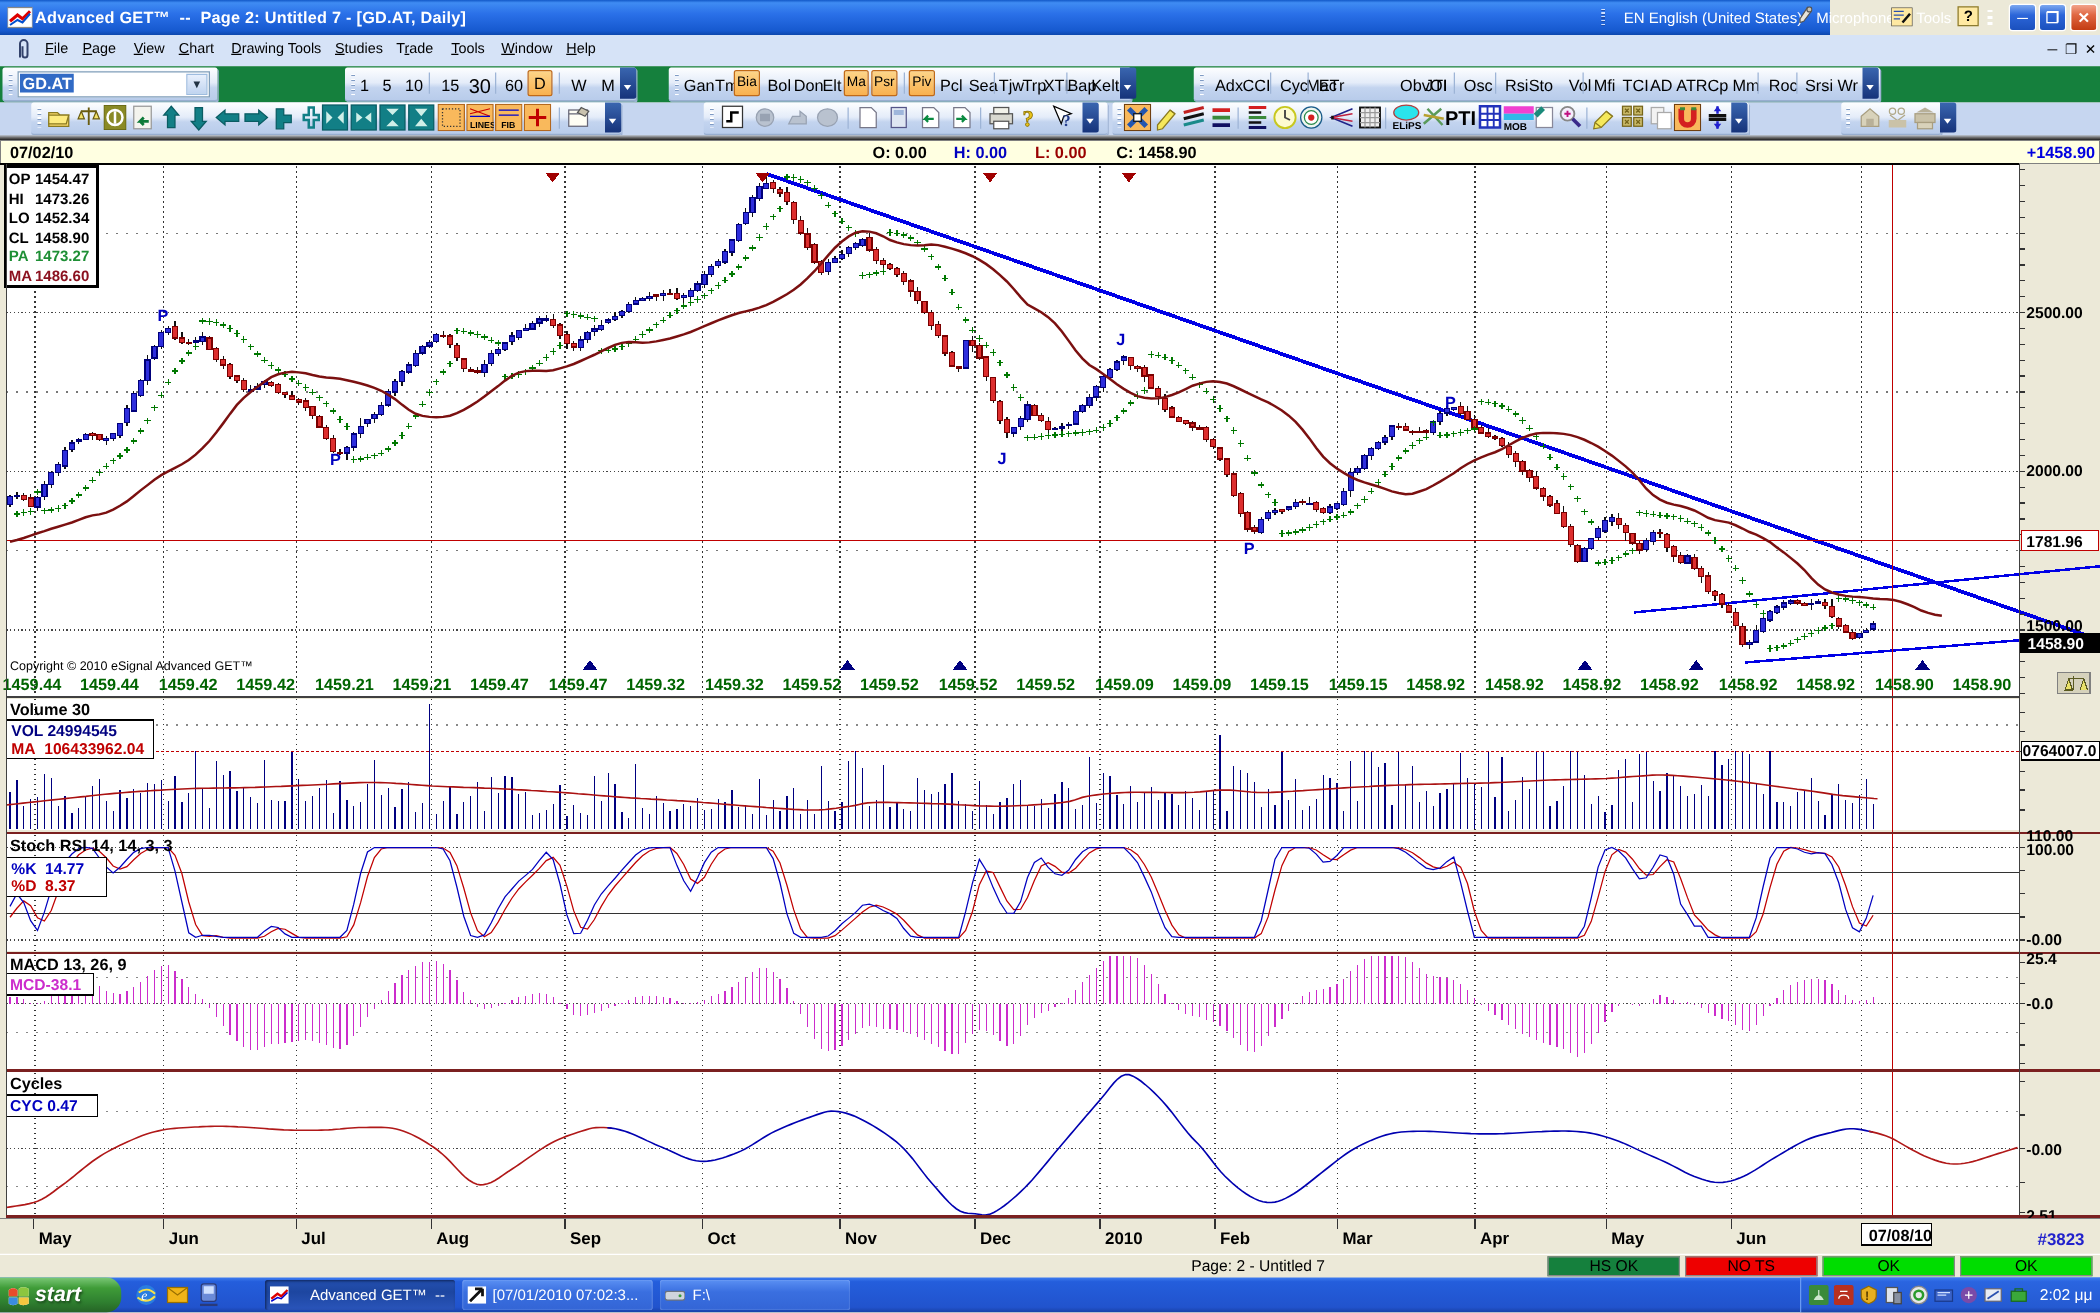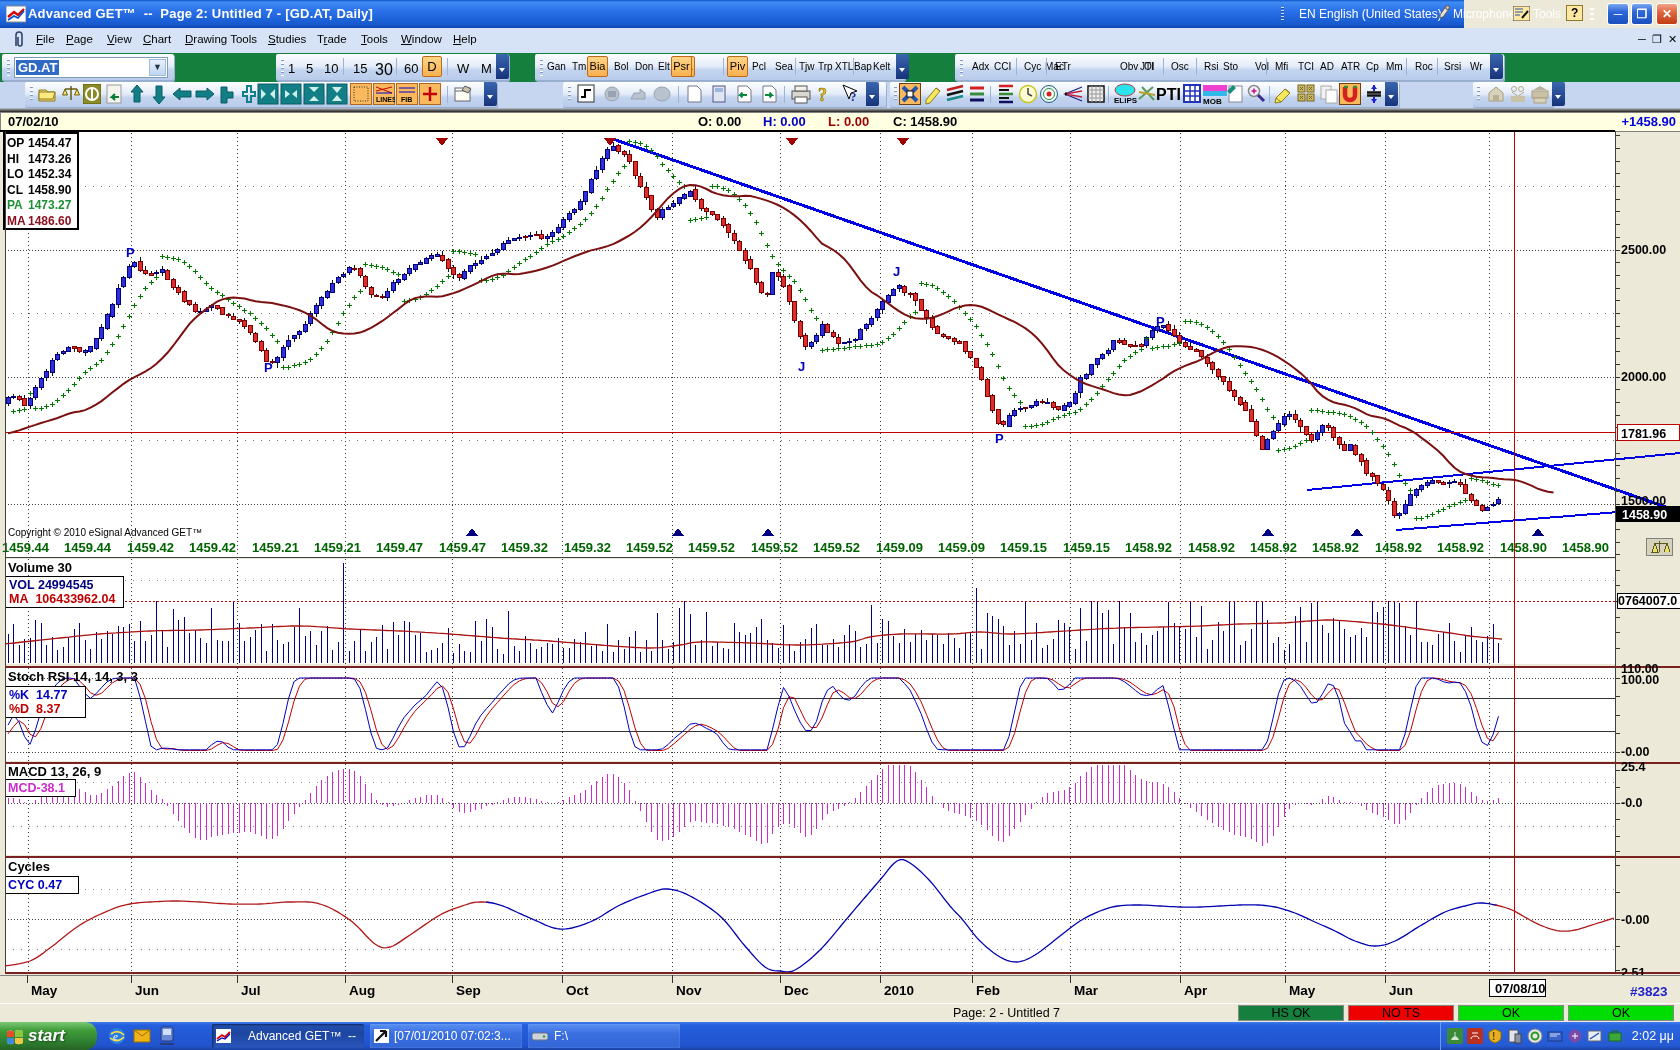--- a/index.html
+++ b/index.html
@@ -19,21 +19,21 @@
 #menu u{text-decoration:underline}
 #tb1{left:0;top:53px;width:1680px;height:29px;background:#15803d}
 #tb2{left:0;top:82px;width:1680px;height:26px;background:#c6d6f0}
 #tbshadow{left:0;top:108px;width:1680px;height:4px;
  background:linear-gradient(#bfc8d4,#6e6e6e 50%,#202020)}
 .pan{position:absolute;height:27px;border-radius:2px;
  background:linear-gradient(#fdfeff,#e4ecf9 45%,#c3d4ef 60%,#b7cbea);
  box-shadow:inset 0 -1px 0 #98aecf, 1px 1px 0 #9cb1d2}
 .grip{position:absolute;width:3px;top:6px;bottom:6px;
  background:repeating-linear-gradient(#fff 0 1px,#7f9bc4 1px 2px,transparent 2px 4px)}
-.tbt{position:absolute;font-size:10px;color:#000;top:8px}
+.tbt{position:absolute;font-size:13px;color:#000;top:8px}
 .sep{position:absolute;width:1px;top:5px;height:17px;background:#9db4d6}
 .obtn{position:absolute;top:3px;height:21px;border:1px solid #c06a18;border-radius:2px;
  background:linear-gradient(#fdd589,#f9b14f);font-size:11px;color:#000;text-align:center}
 .chev{position:absolute;top:1px;width:13px;height:25px;background:linear-gradient(#3a66b0,#16337a);
  border-radius:0 2px 2px 0}
 .chev:after{content:"";position:absolute;left:3px;bottom:4px;border:3.5px solid transparent;border-top:4px solid #fff}
 .ic{position:absolute;top:3px}
 #status{left:0;top:1003px;width:1680px;height:19px;background:#ece9d8;font-size:12.5px;border-top:1px solid #fff}
 .sbox{position:absolute;top:1px;height:16px;width:106px;text-align:center;font-size:12.5px;color:#000;border:1px solid #888}
 #task{left:0;top:1022px;width:1680px;height:28px;
@@ -119,21 +119,21 @@
 <span class="tbt" style="left:658px">Elt</span>
 <span class="tbt" style="left:752px">Pcl</span>
 <span class="tbt" style="left:775px">Sea</span>
 <span class="tbt" style="left:799px">Tjw</span>
 <span class="tbt" style="left:818px">Trp</span>
 <span class="tbt" style="left:835px">XTL</span>
 <span class="tbt" style="left:854px">Bap</span>
 <span class="tbt" style="left:873px">Kelt</span>
 <div class="obtn" style="left:587px;width:21px;line-height:19px">Bia</div>
 <div class="obtn" style="left:675px;width:20px;line-height:19px">Ma</div>
-<div class="obtn" style="left:671px;width:21px;line-height:19px">Psr</div>
+<div class="obtn" style="left:697px;width:21px;line-height:19px">Psr</div>
 <div class="obtn" style="left:727px;width:21px;line-height:19px">Piv</div>
 <div class="sep" style="left:723px"></div>
 <div class="sep" style="left:795px"></div>
 <div class="sep" style="left:853px"></div>
 <div class="chev" style="left:896px"></div>
 <div class="pan" style="left:955px;top:1px;width:549px"></div>
 <div class="grip" style="left:960px"></div>
 <span class="tbt" style="left:972px">Adx</span>
 <span class="tbt" style="left:994px">CCI</span>
 <span class="tbt" style="left:1024px">Cyc</span>

